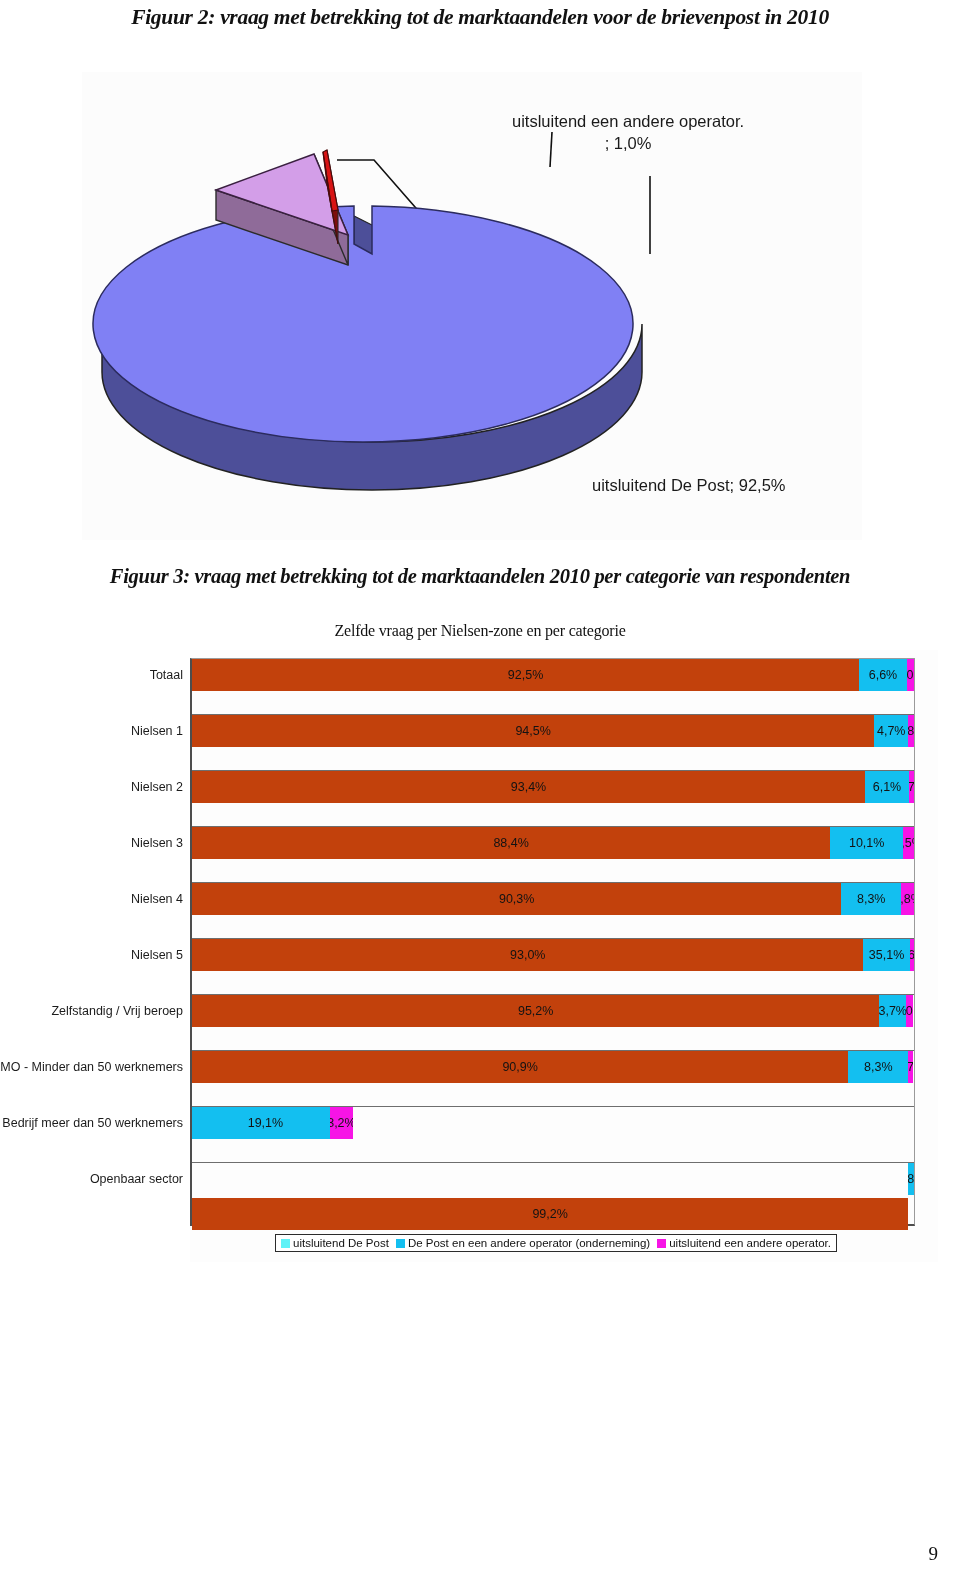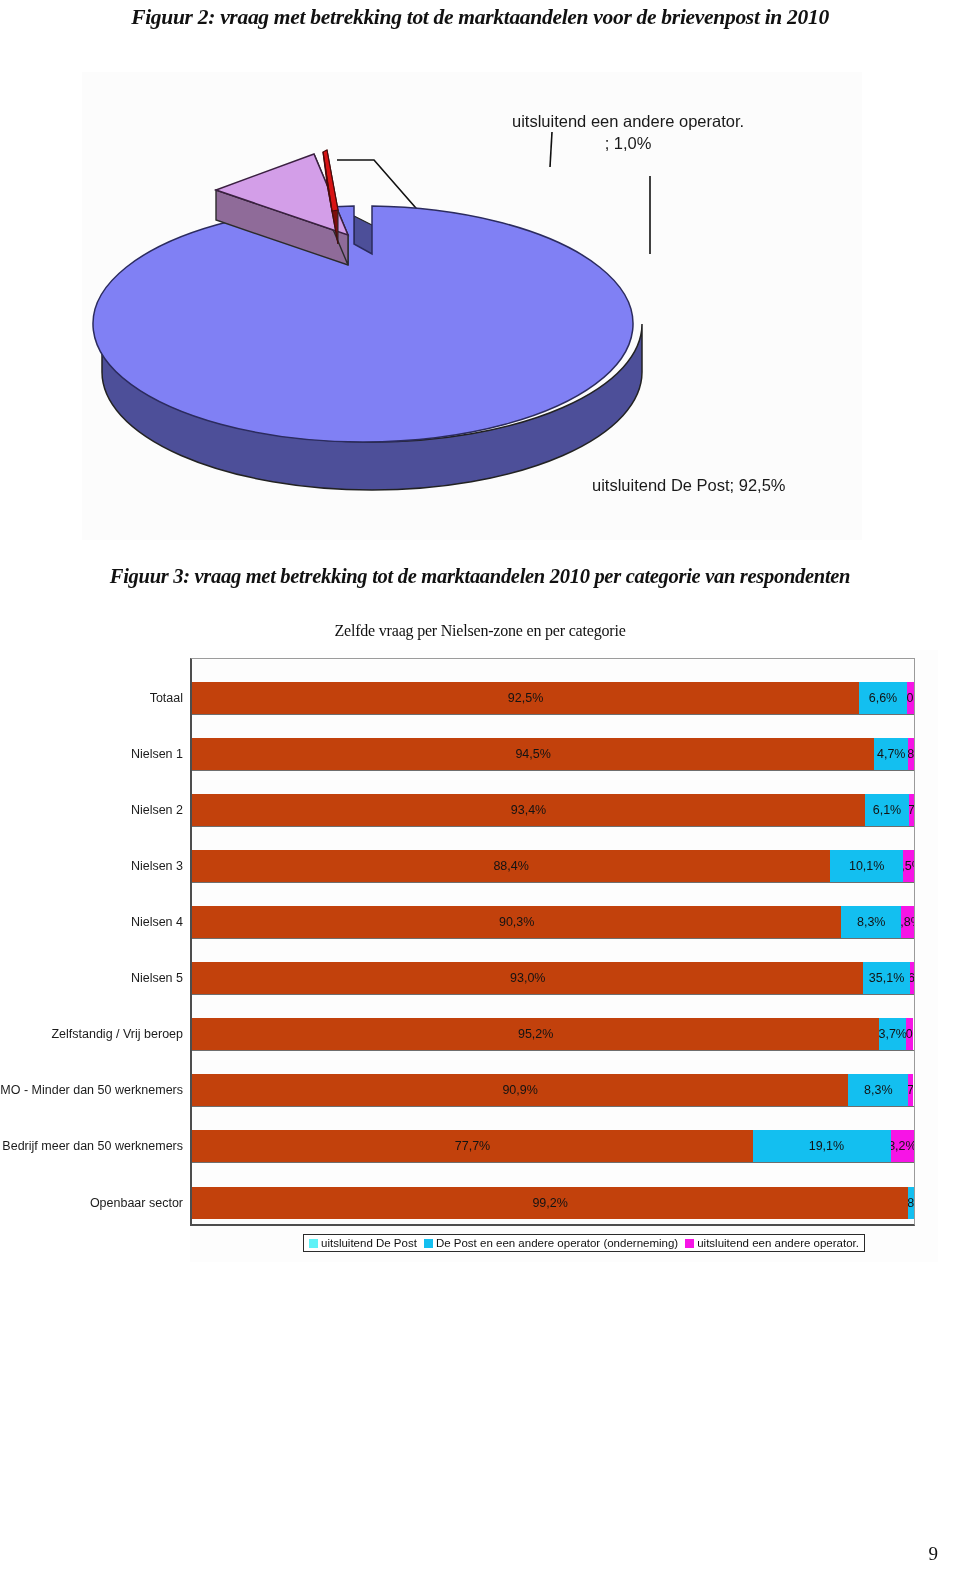--- a/index.html
+++ b/index.html
@@ -53,21 +53,21 @@
     position:absolute;left:0px;top:8px;width:725px;height:568px;
     border-left:2px solid #4d4d4d;
     border-top:1px solid #9a9a9a;
     border-right:1px solid #9a9a9a;
     border-bottom:2px solid #4d4d4d;
     box-sizing:border-box;
   }
   .bar-row{
     position:relative;height:56px;box-sizing:border-box;
     border-bottom:1px solid #6e6e6e;
-    display:flex;align-items:flex-end;
+    display:flex;align-items:flex-start;
   }
   .bar-row:last-child{border-bottom:none;}
   .bar-row-inner{
     position:relative;width:100%;height:32px;display:flex;
   }
   .cat-label{
     position:absolute;right:calc(100% + 9px);
     font-family:"Liberation Sans", sans-serif;
     font-size:12.5px;color:#1c1c1c;white-space:nowrap;
     top:50%;transform:translateY(-50%);
@@ -82,21 +82,20 @@
   .seg.s1{background:#13bff0;}
   .seg.s2{background:#f714e6;}
 
   
   #bar-legend{
     position:absolute;left:85px;top:584px;
     border:1px solid #2b2b2b;background:#ffffff;
     padding:2px 5px;display:flex;align-items:center;gap:7px;
     font-family:"Liberation Sans", sans-serif;font-size:11.5px;color:#111;
     white-space:nowrap;
-    margin-left:28px;
   }
   .leg-item{display:flex;align-items:center;gap:3px;}
   .leg-sw{width:9px;height:9px;display:inline-block;}
   .leg-sw.k0{background:#5ff2f7;}
   .leg-sw.k1{background:#13bff0;}
   .leg-sw.k2{background:#f714e6;}
 
   #page-number{
     position:absolute;right:22px;bottom:14px;
     font-family:"Liberation Serif", serif;font-size:19px;color:#111;
@@ -211,29 +210,28 @@
           <div class="bar-row-inner">
             <span class="cat-label">KMO - Minder dan 50 werknemers</span>
             <div class="seg s0" style="width: 90.9%;">90,9%</div>
             <div class="seg s1" style="width: 8.3%;">8,3%</div>
             <div class="seg s2" style="width: 0.7%;">0,7%</div>
           </div>
         </div>
         <div class="bar-row">
           <div class="bar-row-inner">
             <span class="cat-label">Bedrijf meer dan 50 werknemers</span>
-            <div class="seg s0" style="width: 77.7%;">77,7%</div>
             <div class="seg s1" style="width: 19.1%; padding-left: 9px;">19,1%</div>
             <div class="seg s2" style="width: 3.2%;">3,2%</div>
           </div>
         </div>
         <div class="bar-row">
           <div class="bar-row-inner">
             <span class="cat-label">Openbaar sector</span>
-            <div class="seg s0" style="width: 99.2%;">99,2%</div>
+            <div class="seg s0" style="width: 99.2%; margin-top: 35px;">99,2%</div>
             <div class="seg s1" style="width: 0.8%;">0,8%</div>
           </div>
         </div>
       </div>
     <div id="bar-legend">
         <span class="leg-item">
           <span class="leg-sw k0"></span>
           <span>uitsluitend De Post</span>
         </span>
         <span class="leg-item">

